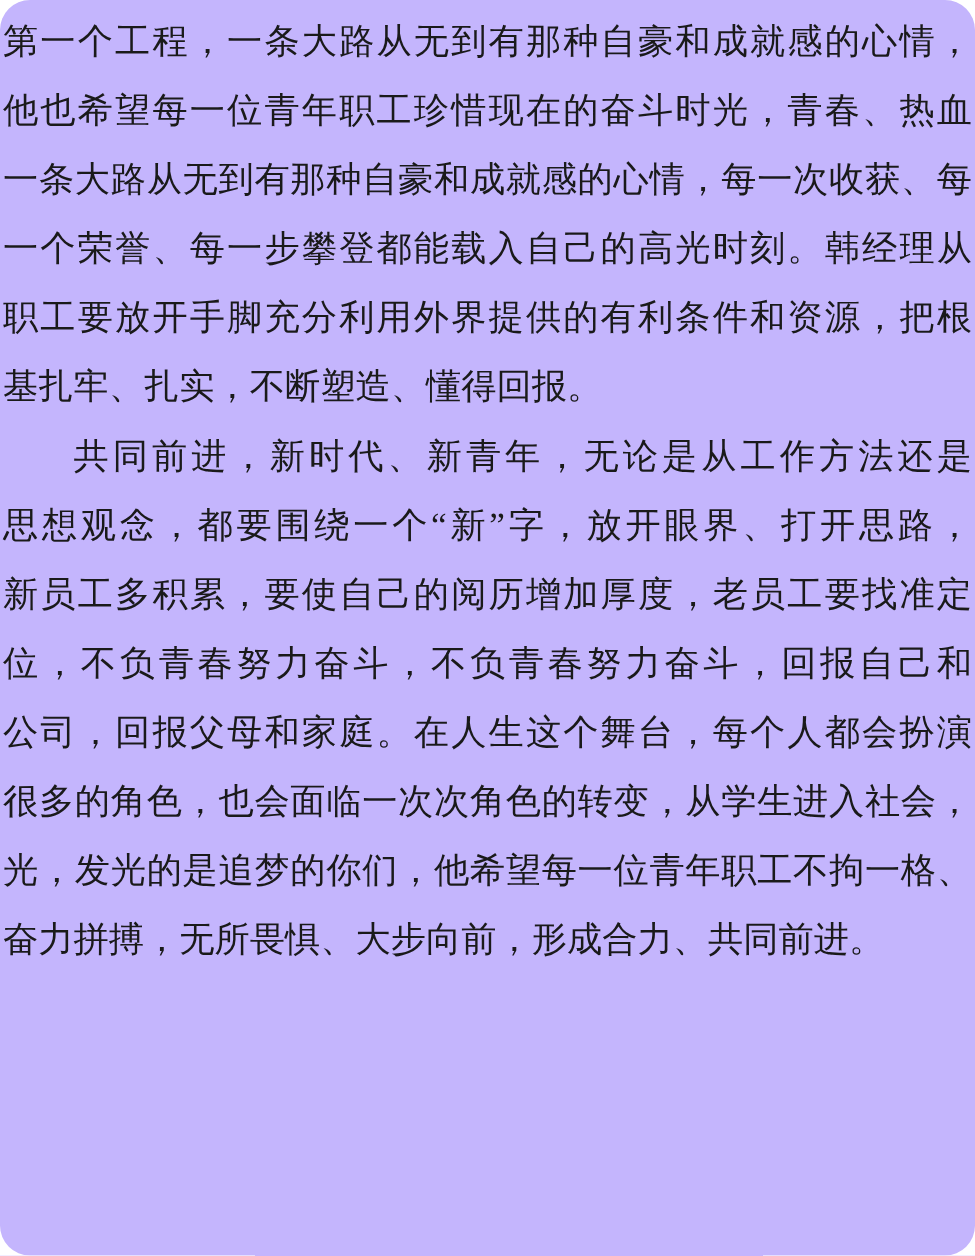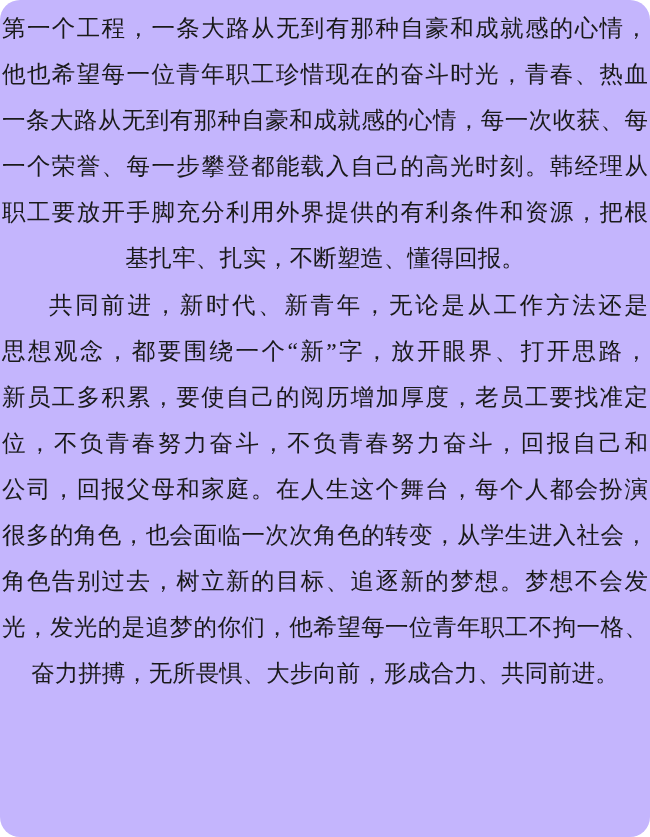--- a/index.html
+++ b/index.html
@@ -30,21 +30,21 @@
     letter-spacing: 0;
     white-space: normal;
     overflow: visible;
   }
   .justify {
     text-align: justify;
     text-justify: inter-character;
     text-align-last: justify;
   }
   .plain {
-    text-align: center;
+    text-align: left;
   }
   .indent {
     text-indent: 2em;
   }
 </style>
 </head>
 <body>
 
 <div class="page">
   <div class="paragraph">
@@ -55,17 +55,16 @@
     <div class="line justify">职工要放开手脚充分利用外界提供的有利条件和资源，把根</div>
     <div class="line plain">基扎牢、扎实，不断塑造、懂得回报。</div>
   </div>
   <div class="paragraph">
     <div class="line justify indent">共同前进，新时代、新青年，无论是从工作方法还是</div>
     <div class="line justify">思想观念，都要围绕一个“新”字，放开眼界、打开思路，</div>
     <div class="line justify">新员工多积累，要使自己的阅历增加厚度，老员工要找准定</div>
     <div class="line justify">位，不负青春努力奋斗，不负青春努力奋斗，回报自己和</div>
     <div class="line justify">公司，回报父母和家庭。在人生这个舞台，每个人都会扮演</div>
     <div class="line justify">很多的角色，也会面临一次次角色的转变，从学生进入社会，</div>
-    <div class="line justify">角色告别过去，树立新的目标、追逐新的梦想。梦想不会发</div>
     <div class="line justify">光，发光的是追梦的你们，他希望每一位青年职工不拘一格、</div>
     <div class="line plain">奋力拼搏，无所畏惧、大步向前，形成合力、共同前进。</div>
   </div>
 </div>
 
 </body></html>

